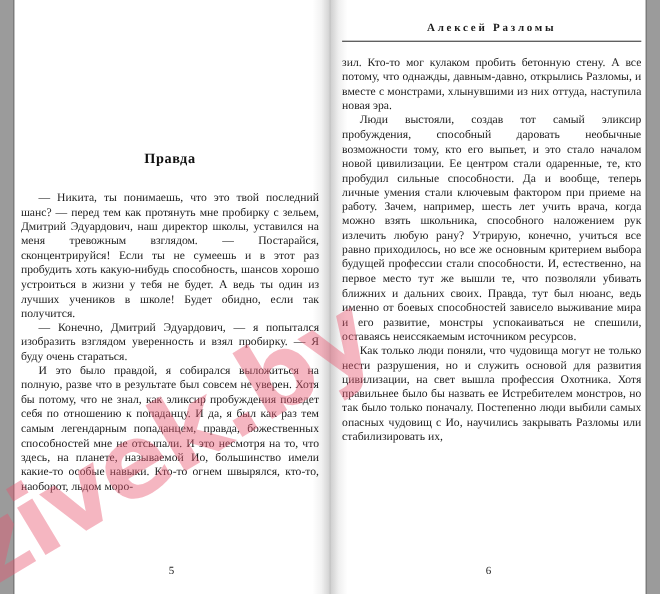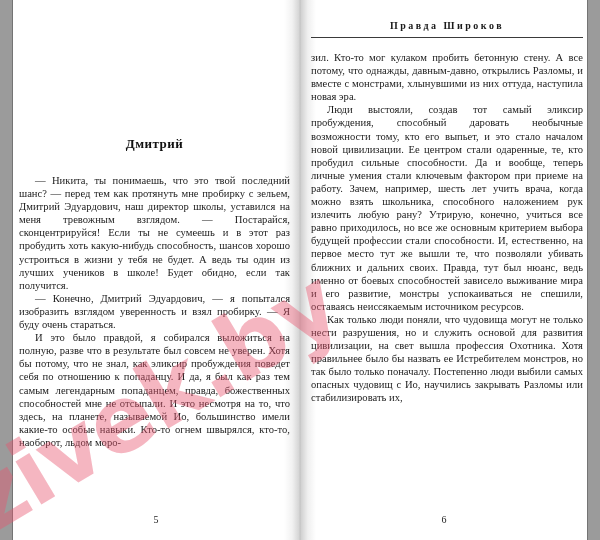--- a/index.html
+++ b/index.html
@@ -115,31 +115,31 @@
 </style>
 </head>
 <body>
 
 <div class="screen">
 
   <div class="edge left"></div>
   <div class="edge right"></div>
 
   <div class="page left-page">
-    <h2 class="chapter-title">Дмитрий</h2>
+    <h2 class="chapter-title">Правда</h2>
     <div class="body-text">
       <p class="indent">— Никита, ты понимаешь, что это твой последний шанс? — перед тем как протянуть мне пробирку с зельем, Дмитрий Эдуардович, наш директор школы, уставился на меня тревожным взглядом. — Постарайся, сконцентрируйся! Если ты не сумеешь и в этот раз пробудить хоть какую-нибудь способность, шансов хорошо устроиться в жизни у тебя не будет. А ведь ты один из лучших учеников в школе! Будет обидно, если так получится.</p>
       <p class="indent">— Конечно, Дмитрий Эдуардович, — я попытался изобразить взглядом уверенность и взял пробирку. — Я буду очень стараться.</p>
       <p class="indent">И это было правдой, я собирался выложиться на полную, разве что в результате был совсем не уверен. Хотя бы потому, что не знал, как эликсир пробуждения поведет себя по отношению к попаданцу. И да, я был как раз тем самым легендарным попаданцем, правда, божественных способностей мне не отсыпали. И это несмотря на то, что здесь, на планете, называемой Ио, большинство имели какие-то особые навыки. Кто-то огнем швырялся, кто-то, наоборот, льдом моро-</p>
     </div>
     <div class="pagenum">5</div>
   </div>
 
   <div class="page right-page">
-    <div class="running-header">Правда Широков</div>
+    <div class="running-header">Алексей Разломы</div>
     <div class="body-text">
       <p>зил. Кто-то мог кулаком пробить бетонную стену. А все потому, что однажды, давным-давно, открылись Разломы, и вместе с монстрами, хлынувшими из них оттуда, наступила новая эра.</p>
       <p class="indent">Люди выстояли, создав тот самый эликсир пробуждения, способный даровать необычные возможности тому, кто его выпьет, и это стало началом новой цивилизации. Ее центром стали одаренные, те, кто пробудил сильные способности. Да и вообще, теперь личные умения стали ключевым фактором при приеме на работу. Зачем, например, шесть лет учить врача, когда можно взять школьника, способного наложением рук излечить любую рану? Утрирую, конечно, учиться все равно приходилось, но все же основным критерием выбора будущей профессии стали способности. И, естественно, на первое место тут же вышли те, что позволяли убивать ближних и дальних своих. Правда, тут был нюанс, ведь именно от боевых способностей зависело выживание мира и его развитие, монстры успокаиваться не спешили, оставаясь неиссякаемым источником ресурсов.</p>
       <p class="indent">Как только люди поняли, что чудовища могут не только нести разрушения, но и служить основой для развития цивилизации, на свет вышла профессия Охотника. Хотя правильнее было бы назвать ее Истребителем монстров, но так было только поначалу. Постепенно люди выбили самых опасных чудовищ с Ио, научились закрывать Разломы или стабилизировать их,</p>
     </div>
     <div class="pagenum">6</div>
   </div>
 
   <div class="spine"></div>
 

